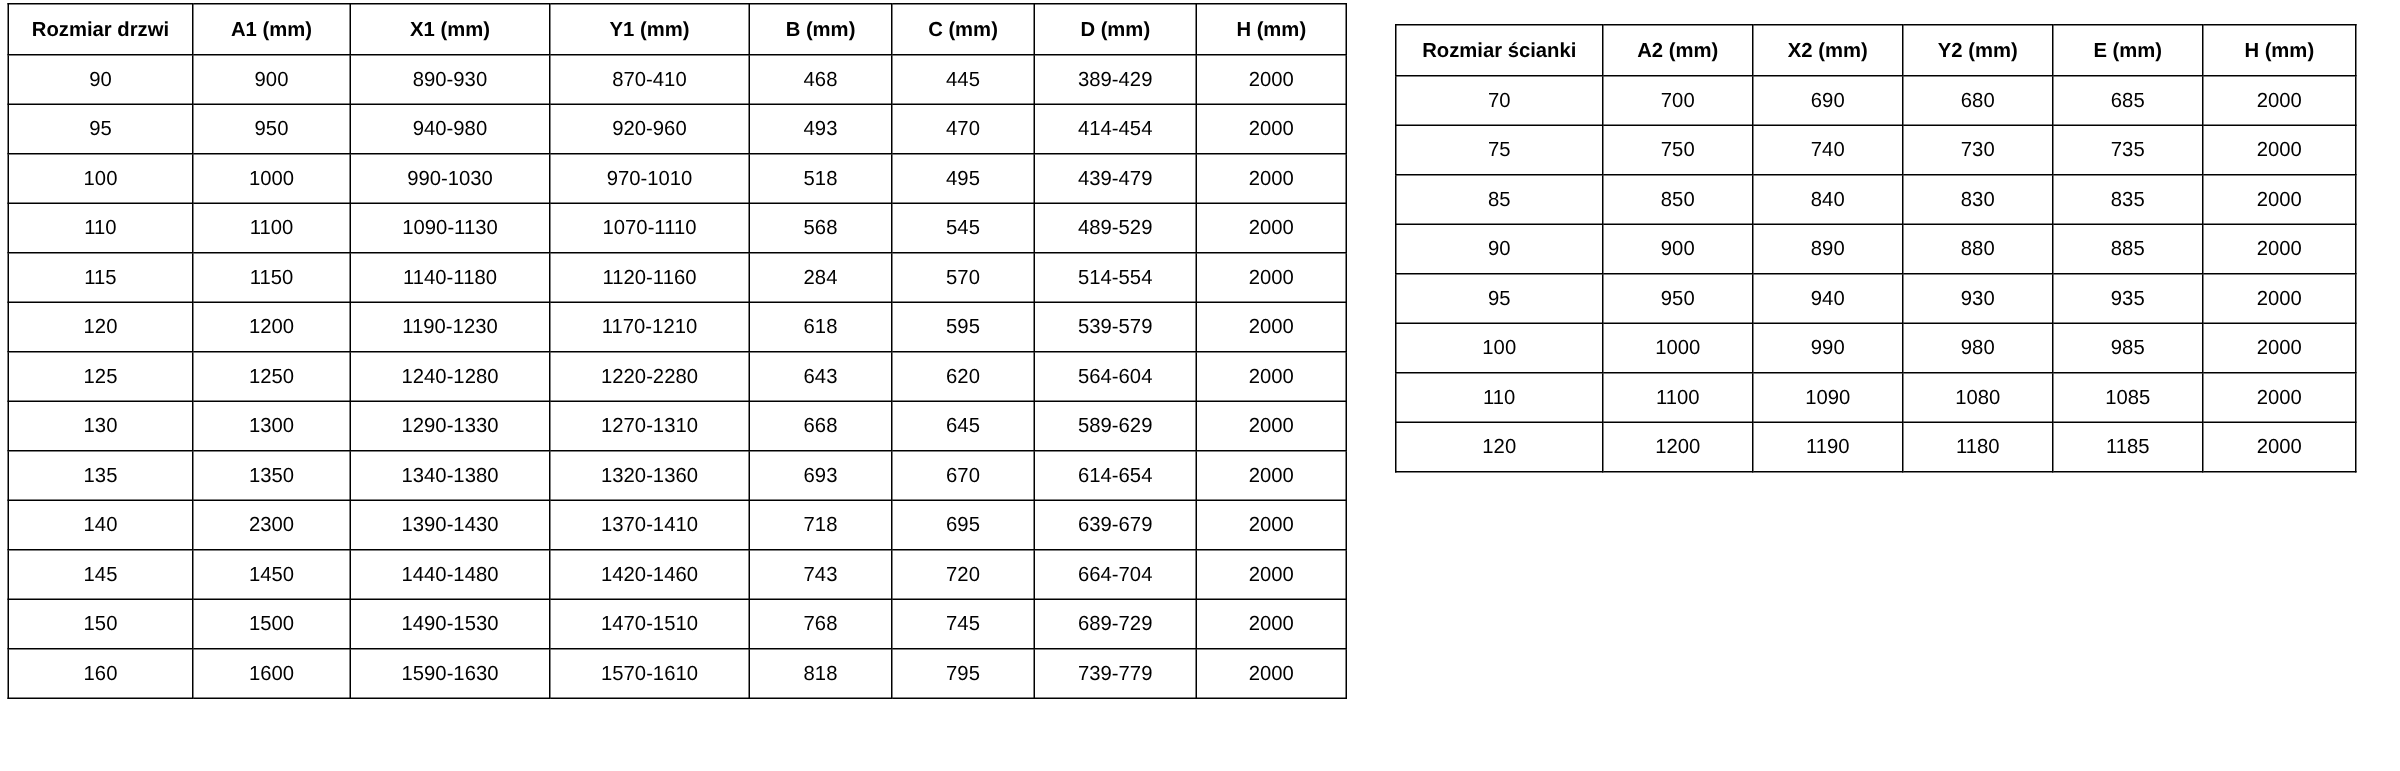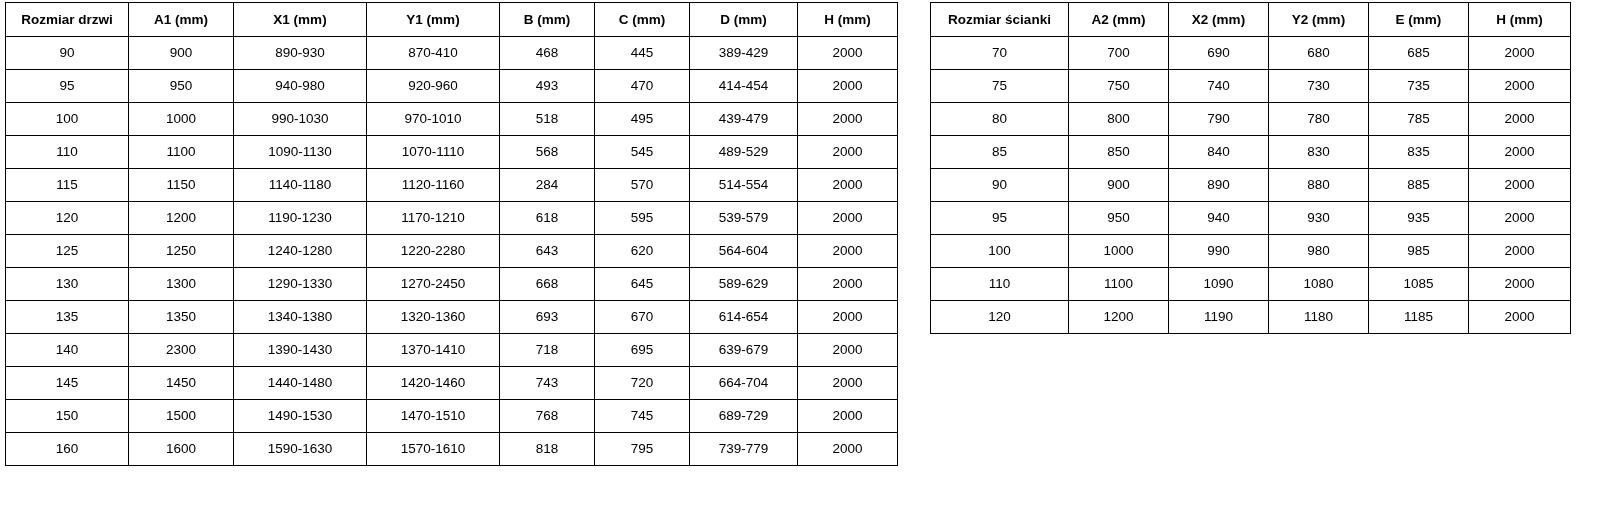--- a/index.html
+++ b/index.html
@@ -57,21 +57,21 @@
   #doors-table col.c3 { width: 133px; }
   #doors-table col.c4 { width: 95px; }
   #doors-table col.c5 { width: 95px; }
   #doors-table col.c6 { width: 108px; }
   #doors-table col.c7 { width: 100px; }
 
   
   #wall-table {
     position: absolute;
     left: 930px;
-    top: 2px;
+    top: 16px;
     width: 640px;
   }
   #wall-table col.c0 { width: 138px; }
   #wall-table col.c1 { width: 100px; }
   #wall-table col.c2 { width: 100px; }
   #wall-table col.c3 { width: 100px; }
   #wall-table col.c4 { width: 100px; }
   #wall-table col.c5 { width: 102px; }
 </style>
 </head>
@@ -170,21 +170,21 @@
         <td>1220-2280</td>
         <td>643</td>
         <td>620</td>
         <td>564-604</td>
         <td>2000</td>
       </tr>
       <tr>
         <td>130</td>
         <td>1300</td>
         <td>1290-1330</td>
-        <td>1270-2450</td>
+        <td>1270-1310</td>
         <td>668</td>
         <td>645</td>
         <td>589-629</td>
         <td>2000</td>
       </tr>
       <tr>
         <td>135</td>
         <td>1350</td>
         <td>1340-1380</td>
         <td>1320-1360</td>
@@ -266,28 +266,20 @@
       </tr>
       <tr>
         <td>75</td>
         <td>750</td>
         <td>740</td>
         <td>730</td>
         <td>735</td>
         <td>2000</td>
       </tr>
       <tr>
-        <td>80</td>
-        <td>800</td>
-        <td>790</td>
-        <td>780</td>
-        <td>785</td>
-        <td>2000</td>
-      </tr>
-      <tr>
         <td>85</td>
         <td>850</td>
         <td>840</td>
         <td>830</td>
         <td>835</td>
         <td>2000</td>
       </tr>
       <tr>
         <td>90</td>
         <td>900</td>

